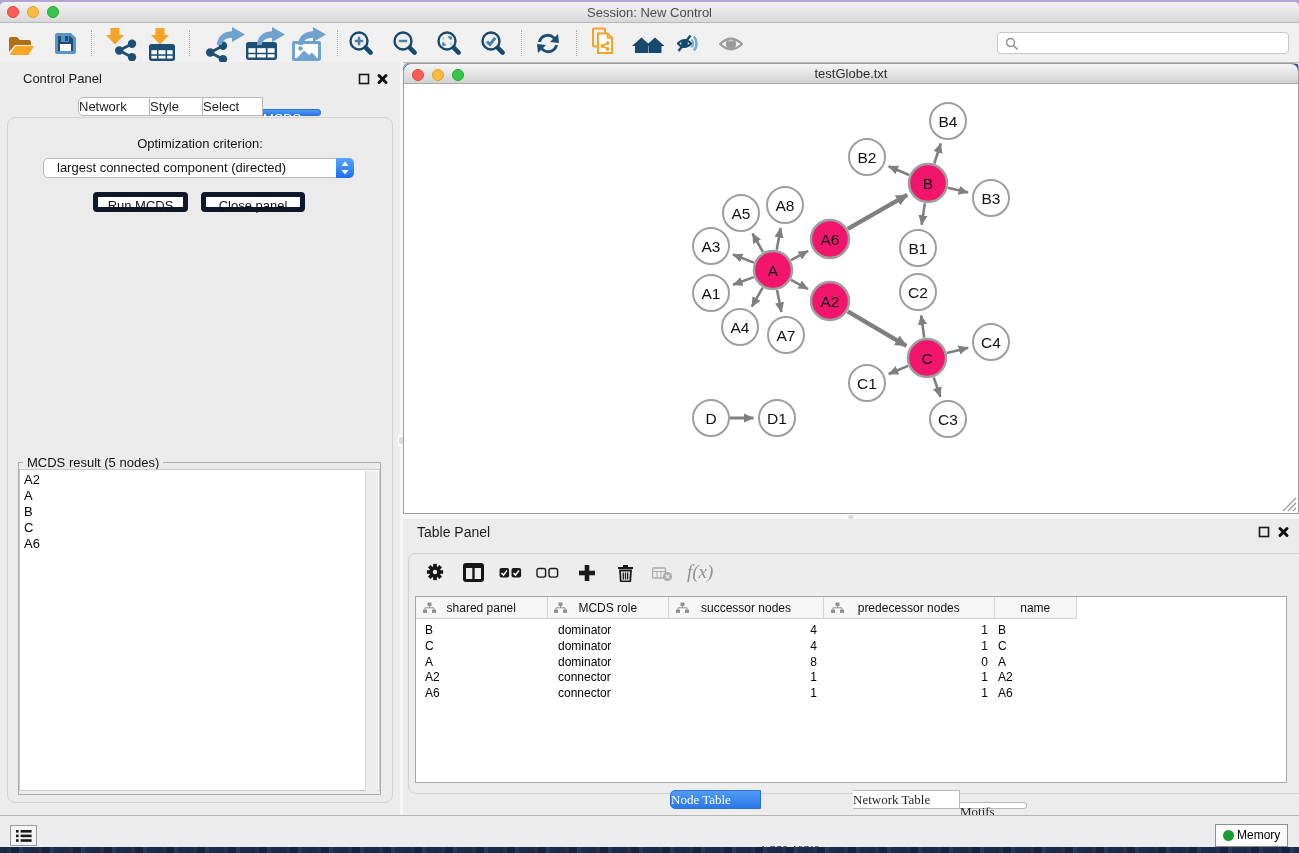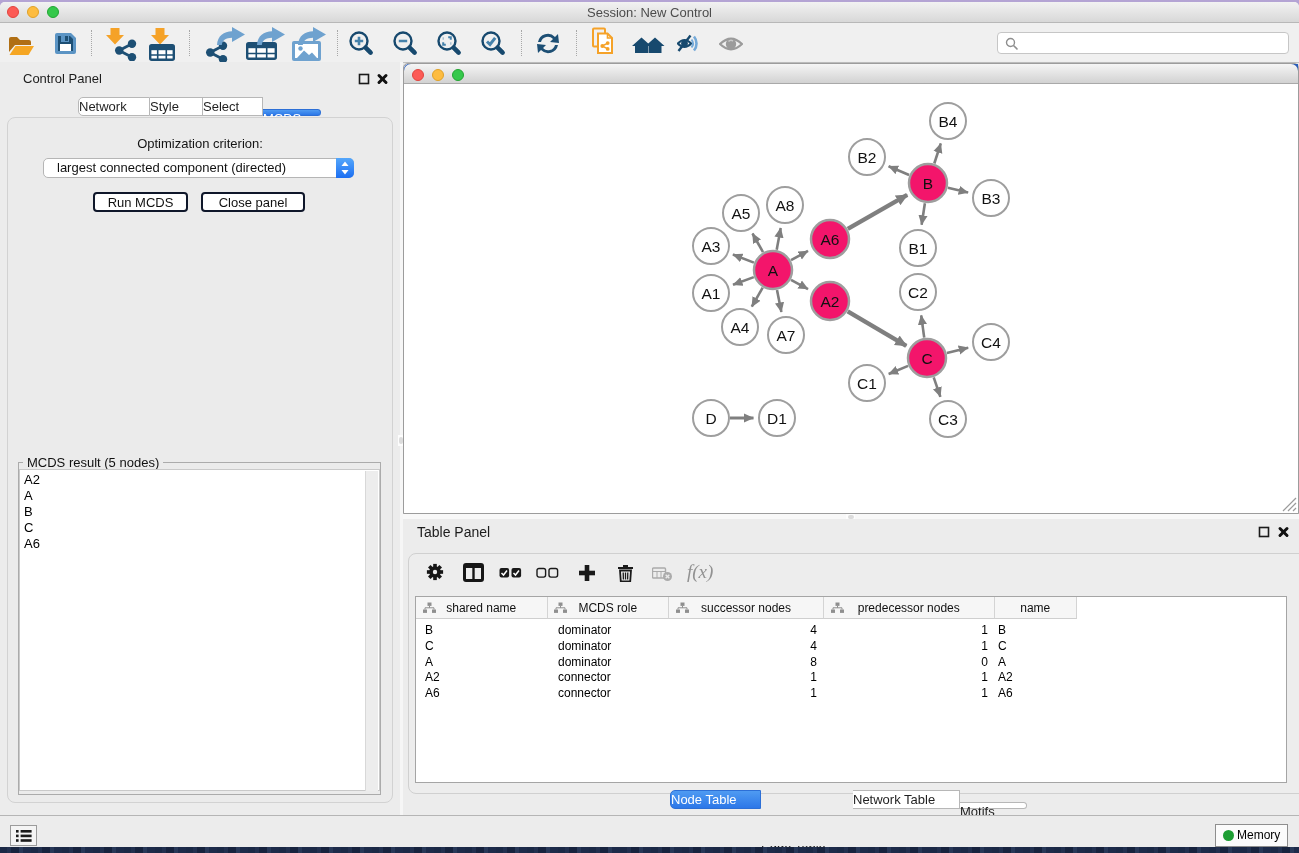--- a/index.html
+++ b/index.html
@@ -38,21 +38,21 @@
 .seg.sel { background:linear-gradient(#4f9bf2,#2c77e8); border-color:#2c6fd6; color:#fff; }
 #cpInner { position:absolute; left:7px; top:55px; width:386px; height:686px;
   background:#ebebeb; border:1px solid #d2d2d2; border-radius:8px; }
 #optLabel { position:absolute; left:0; top:74px; width:400px; text-align:center;
   font-size:13px; color:#141414; }
 #dropdown { position:absolute; left:43px; top:96px; width:311px; height:20px; background:#fff;
   border:1px solid #b5b5b5; border-radius:5px; font-size:13px; color:#111; line-height:18px;
   padding-left:13px; }
 #ddBtn { position:absolute; right:-1px; top:-1px; width:18px; height:20px; border-radius:0 5px 5px 0;
   background:linear-gradient(#55a7fb,#1b6ef2); }
-.btn { position:absolute; height:20px; background:#fff; border:2px solid #0f172a; border-radius:4px;
+.btn { position:absolute; height:20px; background:#fff; border:5px solid #0f172a; border-radius:4px;
   font-size:13px; color:#111; text-align:center; line-height:18px; }
 #grpBox { position:absolute; left:18px; top:400px; width:363px; height:333px;
   border:1px solid #ababab; }
 #grpLabel { position:absolute; left:4px; top:-8px; background:#ebebeb; padding:0 4px;
   font-size:13px; color:#111; }
 #grpList { position:absolute; left:0px; top:6px; width:361px; height:322px; background:#fff;
   border:1px solid #c9c9c9; font-size:13px; color:#000; line-height:16px; padding:2px 0 0 4px; }
 #grpScroll { position:absolute; right:1px; top:1px; width:13px; height:320px;
   background:#ededed; border-left:1px solid #d8d8d8; }
 
@@ -73,21 +73,21 @@
 #tpTitle { position:absolute; left:17px; top:9px; font-size:14px; color:#1c1c1c; }
 #tpInner { position:absolute; left:8px; top:38px; width:1065px; height:241px;
   background:#ededed; border:1px solid #d0d0d0; border-radius:8px; }
 #ttable { position:absolute; left:6px; top:42px; width:872px; height:187px; background:#fff;
   border:1px solid #a5a5a5; }
 .thcell { position:absolute; top:0; height:22px; border-bottom:1px solid #cfcfcf; background:#f6f6f6; border-right:1px solid #d4d4d4;
   font-size:12px; color:#111; text-align:center; line-height:22px; }
 .trow { position:absolute; font-size:12px; color:#000; height:16px; line-height:16px; }
 .cellR { position:absolute; text-align:right; }
 
-#btabs { position:absolute; left:261px; top:236px; display:flex; height:19px; }
+#btabs { position:absolute; left:261px; top:236px; display:flex; height:19px;font-family:Liberation Serif, serif; }
 #statusbar { position:absolute; left:0; top:813px; width:1299px; height:31px;
   background:#ececec; border-top:1px solid #b5b5b5; }
 #listBtn { position:absolute; left:10px; top:9px; width:27px; height:21px; background:#f4f4f4;
   border:1px solid #9b9b9b; }
 #memBtn { position:absolute; left:1215px; top:8px; width:73px; height:23px; background:#fbfbfb;
   border:1px solid #8e8e8e; font-size:12px; color:#000; }
 svg text { font-family:"Liberation Sans", sans-serif; }
 </style>
 </head>
 <body>
@@ -277,20 +277,21 @@
       <div id="grpList">A2<br>A<br>B<br>C<br>A6<div id="grpScroll"></div></div>
     </div>
   </div>
   <div id="gwin">
     <div style="position:absolute;left:0;top:0;width:10px;height:10px;background:#2a5cb8;border-radius:5px 0 0 0;"></div>
     <div style="position:absolute;right:0;top:0;width:10px;height:10px;background:#2a5cb8;"></div>
     <div id="gtitle">
       <div class="tl t1"></div>
         <div class="tl t2"></div>
         <div class="tl t3"></div>
+      <div id="gtitleText">testGlobe.txt</div>
     </div>
     <svg id="graphsvg" style="position:absolute;left:0;top:22px;" width="894" height="420" viewBox="0 0 894 420">
 <defs>
 <marker id="arrS" markerUnits="userSpaceOnUse" markerWidth="11" markerHeight="10" refX="9.5" refY="5" orient="auto">
             <path d="M0,0.4 L10,5 L0,9.6 z" fill="#7f7f7f"></path>
           </marker>
 <marker id="arrL" markerUnits="userSpaceOnUse" markerWidth="13" markerHeight="12" refX="11" refY="6" orient="auto">
             <path d="M0,0.4 L12,6 L0,11.6 z" fill="#7f7f7f"></path>
           </marker>
 </defs>
@@ -429,21 +430,21 @@
             <line x1="9" y1="5.5" x2="9" y2="12"></line>
           </g>
 <circle cx="15.5" cy="10.5" r="4.5" fill="#ababab"></circle>
           <g stroke="#e9e9e9" stroke-width="1.4">
             <line x1="13.7" y1="8.7" x2="17.3" y2="12.3"></line>
             <line x1="17.3" y1="8.7" x2="13.7" y2="12.3"></line>
           </g>
         </svg>
 <div style="position:absolute;left:278px;top:7px;font-family:'Liberation Serif',serif;font-style:italic;font-size:19px;color:#929292;"><i>f</i>(<i>x</i>)</div>
       <div id="ttable">
-        <div class="thcell" style="left:0px;width:131.5px;">shared name</div>
+        <div class="thcell" style="left:0px;width:131.5px;">shared panel</div>
 <svg style="position:absolute;left:7px;top:5px" width="13" height="12" viewBox="0 0 13 12">
 <g fill="#8f8f8f">
               <rect x="4.5" y="0.5" width="4" height="3.4"></rect>
               <rect x="0" y="7.5" width="4" height="3.4"></rect>
               <rect x="9" y="7.5" width="4" height="3.4"></rect>
             </g>
 <g stroke="#8f8f8f" stroke-width="1">
               <path d="M6.5,4 L6.5,5.8 M2,7.5 L2,5.8 L11,5.8 L11,7.5" fill="none"></path>
             </g>
           </svg>

